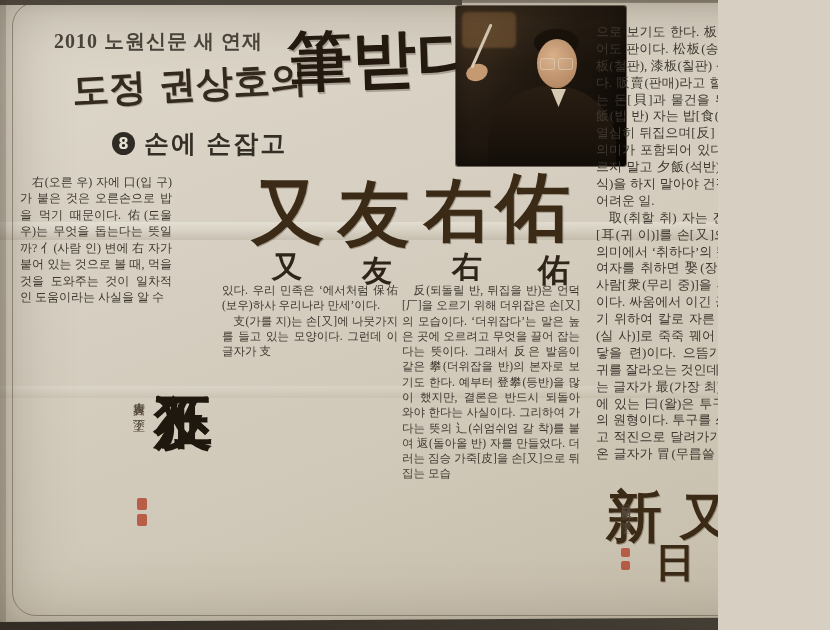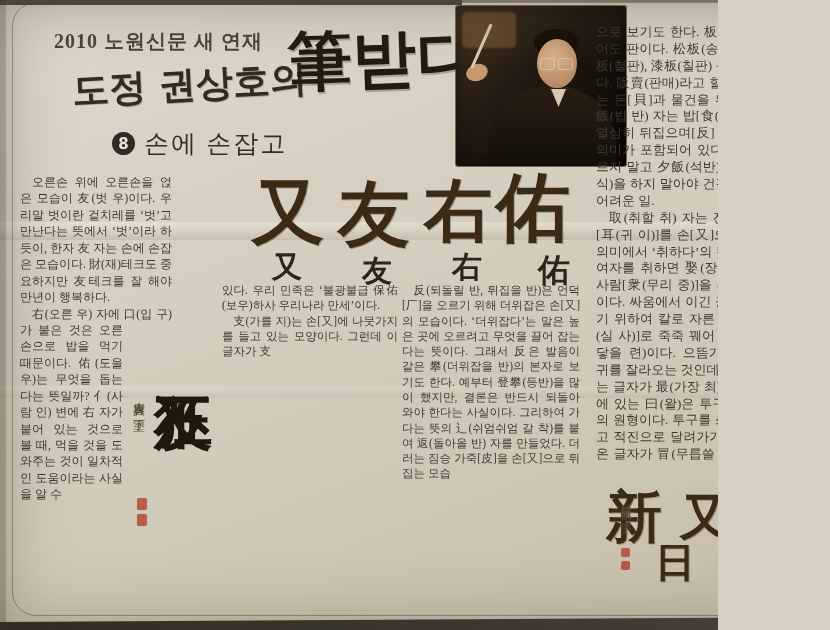--- a/index.html
+++ b/index.html
@@ -30,21 +30,21 @@
                 font-family:"Liberation Serif",serif;}
   .brush{font-family:"DejaVu Serif","Liberation Serif",serif;font-weight:bold;color:#2c2115;}
   .byline{left:72px;top:60px;font-size:37px;transform:rotate(-3deg);color:#352a1e;
           text-shadow:1px 1px 0 rgba(40,28,14,.25);white-space:nowrap;}
   .main-title{left:288px;top:16px;font-size:64px;transform:rotate(-2deg);color:#241a10;
               text-shadow:1px 2px 0 rgba(30,20,8,.25);white-space:nowrap;}
   .episode{left:112px;top:127px;display:flex;align-items:center;gap:9px;}
   .episode-badge{width:23px;height:23px;border-radius:50%;background:#2f2a23;color:#e8e2d4;
                  display:flex;align-items:center;justify-content:center;
                  font-size:15px;font-weight:bold;font-family:"DejaVu Sans",sans-serif;}
-  .episode-title{font-size:25px;font-weight:normal;color:#332e26;letter-spacing:2px;}
+  .episode-title{font-size:25px;font-weight:bold;color:#332e26;letter-spacing:2px;}
   
   .photo{left:456px;top:6px;width:170px;height:160px;border-radius:2px;overflow:hidden;
          background:linear-gradient(135deg,#4a3826 0%,#241b12 40%,#130e09 75%,#0c0906 100%);
          box-shadow:0 0 0 1px rgba(40,32,22,.6), inset 0 0 24px rgba(0,0,0,.55);}
   .photo .shelf{left:6px;top:6px;width:54px;height:36px;border-radius:5px;
                 background:rgba(165,120,70,.38);filter:blur(1px);}
   .photo .hand{left:10px;top:58px;width:22px;height:17px;border-radius:50%;
                background:#c69b74;transform:rotate(-18deg);}
   .photo .brush-tool{left:24px;top:16px;width:3px;height:48px;background:#d8ccb6;
                      transform:rotate(24deg);border-radius:2px;}
@@ -130,26 +130,25 @@
   <span class="abs seal" style="left:680px;top:492px;font-size:50px;">又</span>
   <span class="abs seal" style="left:655px;top:542px;font-size:40px;">日</span>
   <span class="abs seal" style="left:606px;top:488px;font-size:56px;">新</span>
   <div class="abs vert sig" style="left:618px;top:496px;font-size:11px;height:115px;">日新又日新 塗丁</div>
   <div class="abs stamp" style="left:621px;top:548px;width:9px;height:9px;"></div>
   <div class="abs stamp" style="left:621px;top:561px;width:9px;height:9px;"></div>
 
   <div class="col" id="col1">
     <div class="sp1"></div>
     <div class="sp2"></div>
-    <p class="indent">오른손 위에 오른손을 얹은 모습이 友(벗 우)이다. 우리말 벗이란 겉치레를 ‘벗’고 만난다는 뜻에서 ‘벗’이라 하듯이, 한자 友 자는 손에 손잡은 모습이다. 財(재)테크도 중요하지만 友테크를 잘 해야 만년이 행복하다.</p>
     <p class="indent">右(오른 우) 자에 口(입 구)가 붙은 것은 오른손으로 밥을 먹기 때문이다. 佑(도울 우)는 무엇을 돕는다는 뜻일까? 亻(사람 인) 변에 右 자가 붙어 있는 것으로 볼 때, 먹을 것을 도와주는 것이 일차적인 도움이라는 사실을 알 수</p>
   </div>
 
   <div class="col" id="col2">
-    <p>있다. 우리 민족은 ‘불광불급 保佑(보우)하사 우리나라 만세’이다.</p>
+    <p>있다. 우리 민족은 ‘에서처럼 保佑(보우)하사 우리나라 만세’이다.</p>
     <p class="indent">支(가를 지)는 손[又]에 나뭇가지를 들고 있는 모양이다. 그런데 이 글자가 支</p>
   </div>
 
   <div class="col" id="col3">
     <p class="indent">反(되돌릴 반, 뒤집을 반)은 언덕[厂]을 오르기 위해 더위잡은 손[又]의 모습이다. ‘더위잡다’는 말은 높은 곳에 오르려고 무엇을 끌어 잡는다는 뜻이다. 그래서 反은 발음이 같은 攀(더위잡을 반)의 본자로 보기도 한다. 예부터 登攀(등반)을 많이 했지만, 결론은 반드시 되돌아 와야 한다는 사실이다. 그리하여 가다는 뜻의 辶(쉬엄쉬엄 갈 착)를 붙여 返(돌아올 반) 자를 만들었다. 더러는 짐승 가죽[皮]을 손[又]으로 뒤집는 모습</p>
   </div>
 
   <div class="col" id="col4">
     <p>으로 보기도 한다. 板(널빤지 판)은 뒤집어도 판이다. 松板(송판), 木板(목판), 鐵板(철판), 漆板(칠판) 등은 뒤집어도 판이다. 販賣(판매)라고 할 때의 販(팔 판) 자는 돈[貝]과 물건을 뒤집는[反] 일이며, 飯(밥 반) 자는 밥[食(밥 식)]을 입안에서 열심히 뒤집으며[反] 먹으라는 교훈적인 의미가 포함되어 있다. 朝飯(조반)은 거르지 말고 夕飯(석반) 이후에는 間食(간식)을 하지 말아야 건강에 좋다고 하는데 어려운 일.</p>
     <p class="indent">取(취할 취) 자는 전쟁터에서 적의 귀[耳(귀 이)]를 손[又]으로 잘라 가진다는 의미에서 ‘취하다’의 뜻으로 발전하였다. 여자를 취하면 娶(장가들 취)이고, 많은 사람[衆(무리 중)]을 취하면 聚(모을 취)이다. 싸움에서 이긴 공로를 증명해 보이기 위하여 칼로 자른 적들의 귀를 실[絲(실 사)]로 죽죽 꿰어 놓은 모습이 聯(잇닿을 련)이다. 으뜸가는 전공은 적장의 귀를 잘라오는 것인데, 이 의미를 담고 있는 글자가 最(가장 최)이다. 이 글자의 위에 있는 曰(왈)은 투구로서, 帽(모자 모)의 원형이다. 투구를 쓰면 위험을 무릅쓰고 적진으로 달려가기 쉽다는 데에서 나온 글자가 冒(무릅쓸 모)이다. 천안함 실종자 수색을 위해 목숨을 건 冒險(모험)으로 잠수했다가 순직한 고 한주호 준위의 명복을 빕니다.</p>

